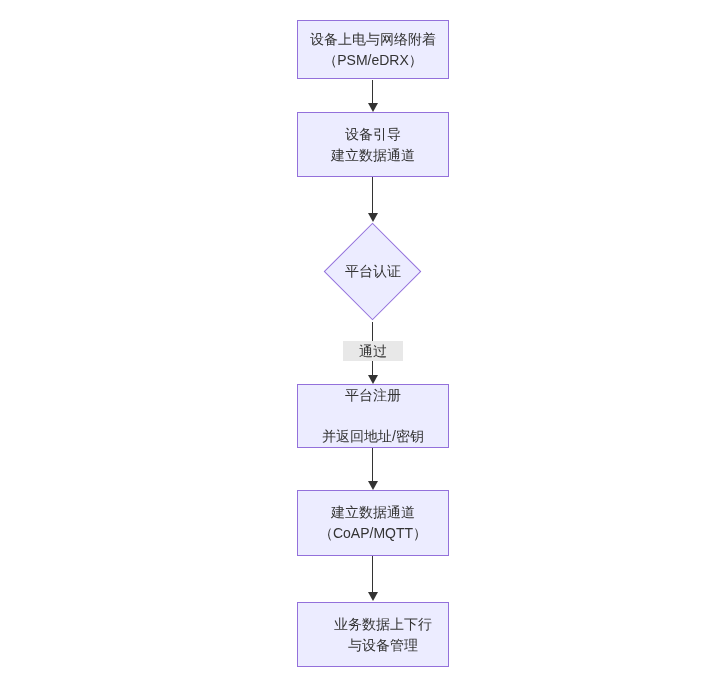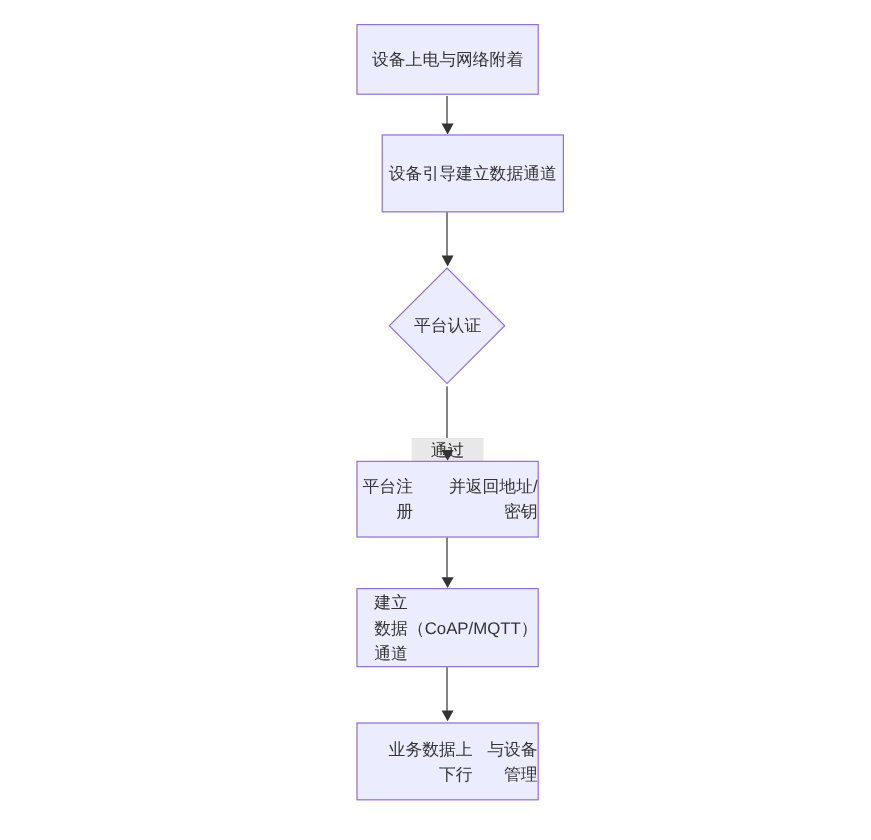--- a/index.html
+++ b/index.html
@@ -12,30 +12,30 @@
     color: var(--text, #333333);
     overflow: hidden;
   }
   .node {
     position: absolute;
     left: 297px;
     width: 152px;
     background: var(--node-fill, #ECECFF);
     border: 1px solid var(--node-border, #9370DB);
     display: flex;
-    flex-direction: row;
+    flex-direction: column;
     align-items: center;
     justify-content: center;
     font-size: 14px;
     line-height: 21px;
-    text-align: right;
+    text-align: left;
     box-sizing: border-box;
   }
   #n0 { top: 20px;  height: 59px; }
-  #n1 { top: 112px; height: 65px; margin-left: 21px; }
+  #n1 { top: 112px; height: 65px; }
   #n3 { top: 384px; height: 64px; gap: 20px; }
   #n4 { top: 490px; height: 66px; }
   #n5 { top: 602px; height: 65px; padding-left: 20px; }
 
   .diamond-wrap {
     position: absolute;
     left: 323px;
     top: 222px;
     width: 100px;
     height: 100px;
@@ -90,30 +90,30 @@
   .edge-label {
     position: absolute;
     left: 373px;
     top: 341px;
     transform: translateX(-50%);
     background: var(--label-bg, #e8e8e8);
     font-size: 14px;
     line-height: 20px;
     padding: 0 16px;
     white-space: nowrap;
-    margin-top: 24px;
   }
 </style>
 </head>
 <body>
 
 <div class="canvas">
 
   <div class="node" id="n0">
     <span>设备上电与网络附着</span>
+    <span>（PSM/eDRX）</span>
   </div>
 
   <div class="vline" id="e1"></div>
   <div class="arrowhead" id="a1"></div>
 
   <div class="node" id="n1">
     <span>设备引导</span>
     <span>建立数据通道</span>
   </div>
 

